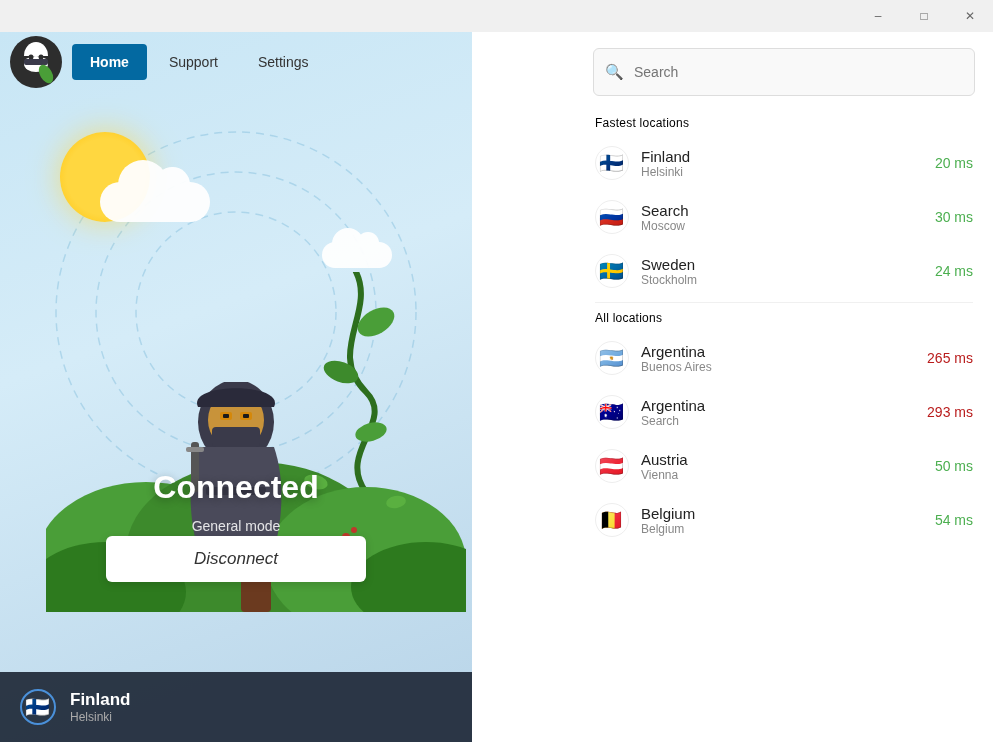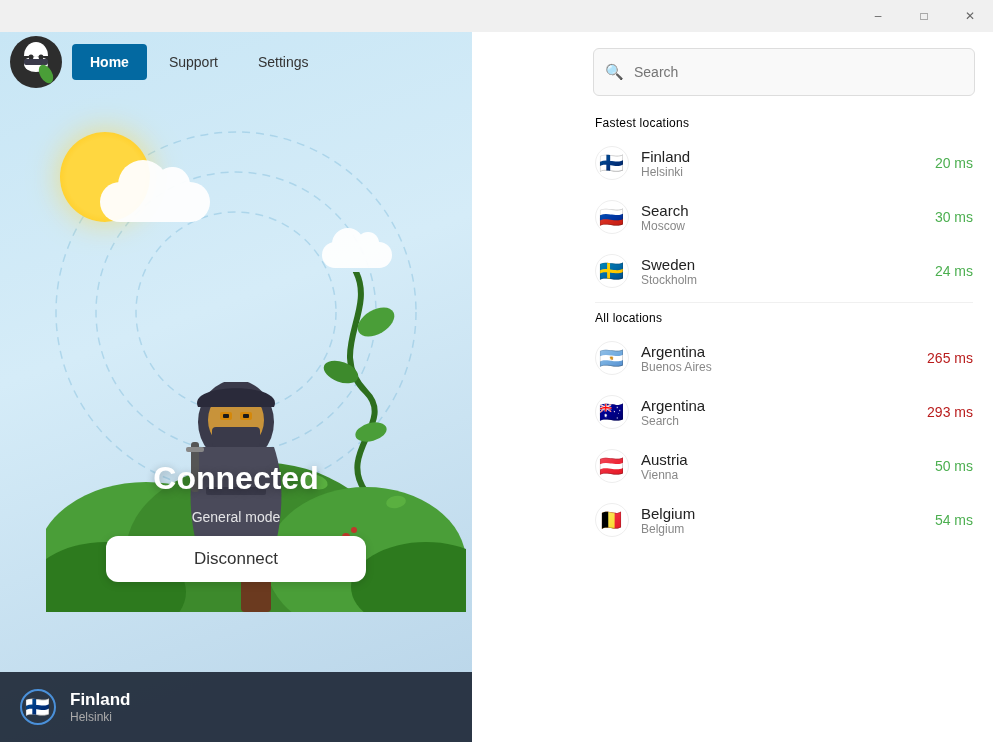--- a/index.html
+++ b/index.html
@@ -178,30 +178,31 @@
       font-weight: 700;
       color: #fff;
       text-shadow: 0 2px 8px rgba(0,0,0,0.3);
     }
     .status-mode {
       font-size: 14px;
       color: rgba(255,255,255,0.85);
       margin-top: 12px;
     }
     .disconnect-btn {
-      margin-top: 11px;
+      margin-top: 2px;
       width: 260px;
       height: 46px;
       background: #fff;
       border: none;
-      border-radius: 12px;
+      border-radius: 6px;
       font-size: 17px;
       color: #333;
       cursor: pointer;
       box-shadow: 0 2px 8px rgba(0,0,0,0.15);
+      font-style: italic;
     }
 
     
     .bottom-bar {
       position: absolute;
       bottom: 0;
       left: 0;
       width: 575px;
       height: 70px;
       background: rgba(30,40,55,0.92);

